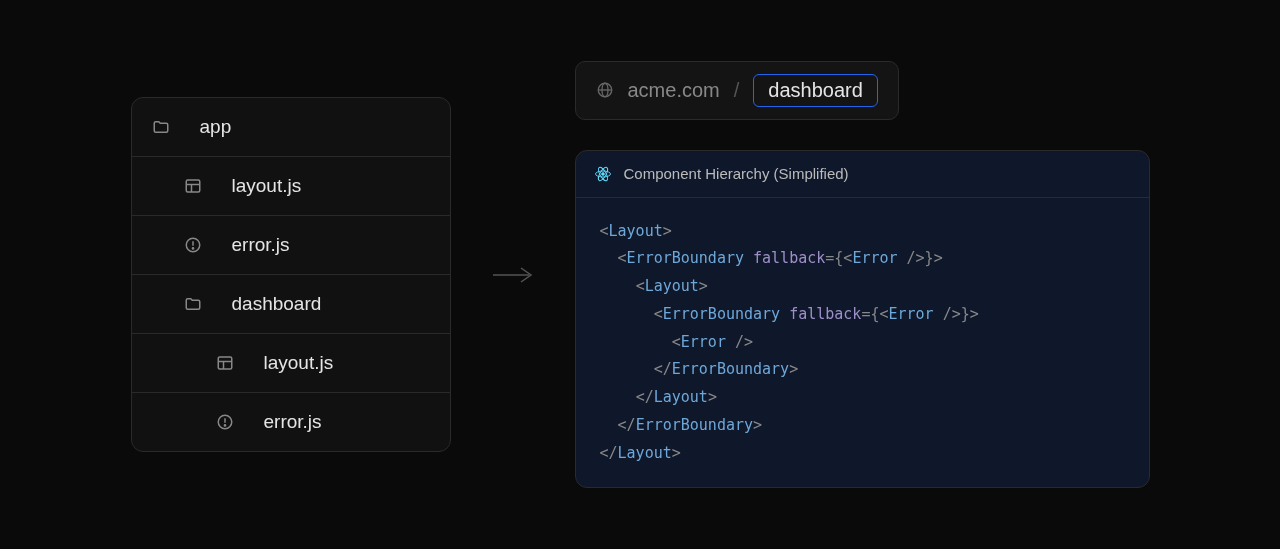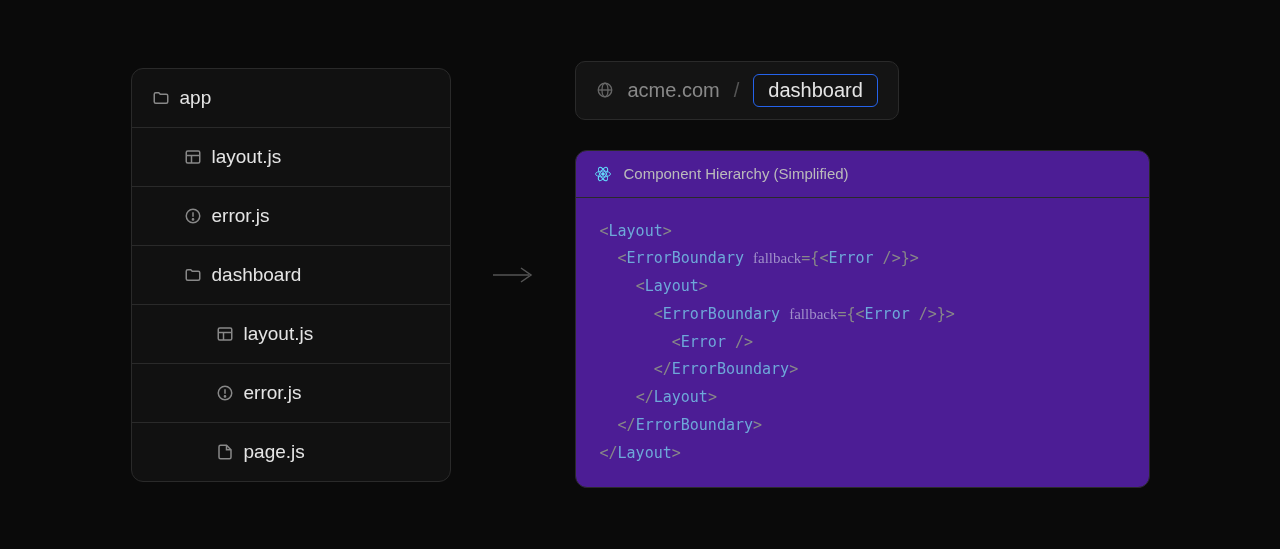--- a/index.html
+++ b/index.html
@@ -25,21 +25,21 @@
       width: 320px;
       overflow: hidden;
     }
     .tree-item {
       display: flex;
       align-items: center;
       padding: 18px 20px;
       border-bottom: 1px solid #2a2a2a;
       color: #e5e5e5;
       font-size: 19px;
-      gap: 10px;
+      gap: 30px;
     }
     .tree-item:last-child {
       border-bottom: none;
     }
     .tree-item.root {
       padding-left: 20px;
     }
     .tree-item.level1 {
       padding-left: 52px;
     }
@@ -87,21 +87,21 @@
       font-size: 20px;
     }
     .url-segment {
       border: 1.5px solid #2563eb;
       border-radius: 6px;
       padding: 4px 14px;
       color: #e5e5e5;
       font-size: 20px;
     }
     .code-panel {
-      background: #4c1d95;
+      background: #0f172a;
       border: 1px solid #2a2a2a;
       border-radius: 12px;
       width: 575px;
       overflow: hidden;
     }
     .code-header {
       display: flex;
       align-items: center;
       gap: 12px;
       padding: 14px 18px;
@@ -119,21 +119,21 @@
       font-family: 'SF Mono', 'Menlo', 'Consolas', monospace;
       font-size: 15px;
       line-height: 1.85;
       color: #d4d4d4;
     }
     .code-line {
       white-space: pre;
     }
     .punct { color: #888; }
     .tag { color: #6ea8d9; }
-    .attr { color: #9f8fc9; font-family: Liberation Serif, serif; }
+    .attr { color: #9f8fc9; }
   </style>
 </head>
 <body>
 
 <div class="file-tree">
   <div class="tree-item root">
     <span class="icon">
       <svg viewBox="0 0 24 24" fill="none" stroke="#888" stroke-width="2">
           <path d="M3 7a2 2 0 0 1 2-2h4l2 2h8a2 2 0 0 1 2 2v8a2 2 0 0 1-2 2H5a2 2 0 0 1-2-2V7z"></path>
         </svg>
@@ -181,29 +181,20 @@
       </div>
       <div class="tree-item level2">
         <span class="icon">
           <svg viewBox="0 0 24 24" fill="none" stroke="#888" stroke-width="2">
             <circle cx="12" cy="12" r="9"></circle>
             <line x1="12" y1="7" x2="12" y2="13"></line>
             <circle cx="12" cy="16.5" r="0.8" fill="#888"></circle>
           </svg>
         </span>
         <span>error.js</span>
-      </div>
-      <div class="tree-item level2">
-        <span class="icon">
-          <svg viewBox="0 0 24 24" fill="none" stroke="#888" stroke-width="2">
-            <path d="M14 3H6a2 2 0 0 0-2 2v14a2 2 0 0 0 2 2h12a2 2 0 0 0 2-2V9l-6-6z"></path>
-            <path d="M14 3v6h6"></path>
-          </svg>
-        </span>
-        <span>page.js</span>
       </div>
     </div>
 </div>
 
 <div class="arrow">
   <svg width="44" height="20" viewBox="0 0 44 20" fill="none" stroke="#555" stroke-width="1.5">
       <line x1="2" y1="10" x2="38" y2="10"></line>
       <polyline points="30,3 40,10 30,17"></polyline>
     </svg>
 </div>

